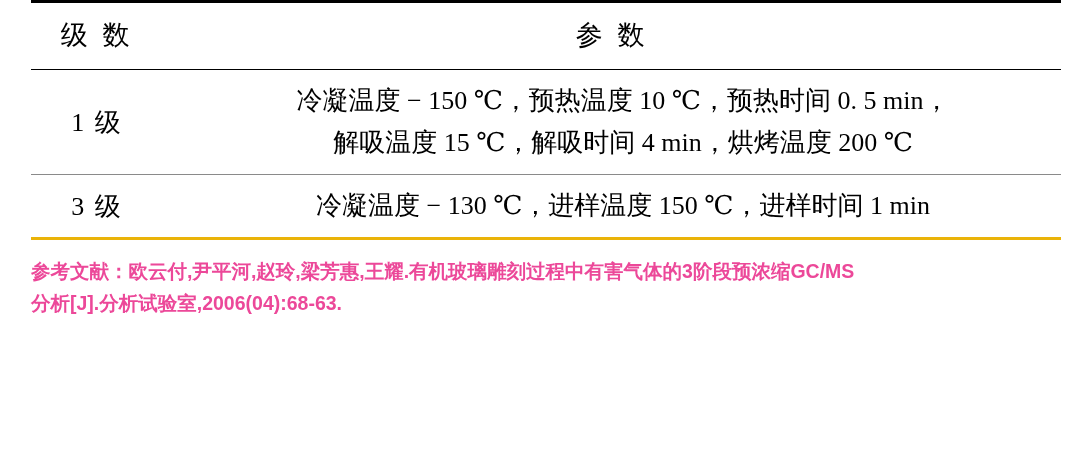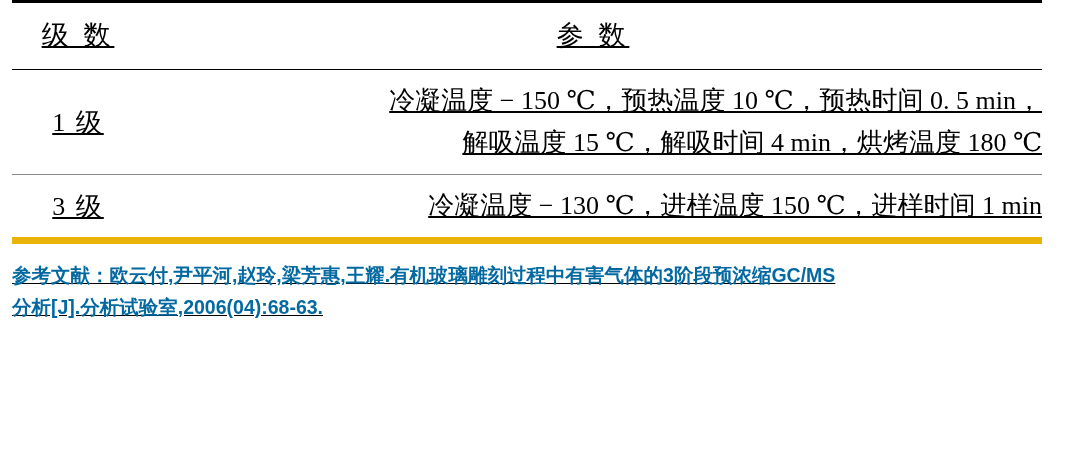--- a/index.html
+++ b/index.html
@@ -12,22 +12,21 @@
     background: #ffffff;
     font-family: "Liberation Serif", "DejaVu Serif", serif;
     color: #000000;
     overflow: hidden;
   }
   .page {
     position: relative;
     width: 1066px;
     height: 450px;
     box-sizing: border-box;
-    padding: 0 12px;
-    text-decoration: underline;
+    padding: 0 31px;
   }
   table.param-table {
     width: 1030px;
     border-collapse: collapse;
     table-layout: fixed;
     margin: 0;
   }
   .col-level { width: 132px; }
   .col-param { width: 898px; }
 
@@ -47,41 +46,41 @@
     font-size: 26px;
     vertical-align: middle;
     padding: 0;
   }
   tbody td.level-cell {
     text-align: center;
     letter-spacing: 2px;
     padding: 10px 0;
   }
   tbody td.param-cell {
-    text-align: right;
+    text-align: center;
     padding: 10px 0 10px 22px;
     line-height: 1.62;
   }
   tbody tr.row-bordered td {
     border-bottom: 1px solid #8a8a8a;
   }
   tbody tr.last-row td {
-    border-bottom: 7px solid #eab308;
+    border-bottom: 3px solid #eab308;
   }
   .param-line {
     display: block;
     white-space: nowrap;
   }
   .ref-block {
     margin-top: 16px;
     font-family: "Liberation Sans", "DejaVu Sans", sans-serif;
     font-weight: bold;
     font-size: 19.5px;
     line-height: 1.62;
-    color: #0369a1;
+    color: #ec4899;
     width: 1030px;
     margin-left: 0;
   }
   .ref-line {
     display: block;
   }
 </style>
 </head>
 <body>
 
@@ -96,21 +95,21 @@
       <tr class="head-row">
         <th>级 数</th>
         <th>参 数</th>
       </tr>
     </thead>
     <tbody>
       <tr class="row-bordered">
         <td class="level-cell">1 级</td>
         <td class="param-cell">
           <span class="param-line">冷凝温度 − 150 ℃，预热温度 10 ℃，预热时间 0. 5 min，</span>
-          <span class="param-line">解吸温度 15 ℃，解吸时间 4 min，烘烤温度 180 ℃</span>
+          <span class="param-line">解吸温度 15 ℃，解吸时间 4 min，烘烤温度 200 ℃</span>
         </td>
       </tr>
       <tr class="last-row">
         <td class="level-cell">3 级</td>
         <td class="param-cell">
           <span class="param-line">冷凝温度 − 130 ℃，进样温度 150 ℃，进样时间 1 min</span>
         </td>
       </tr>
     </tbody>
   </table>

